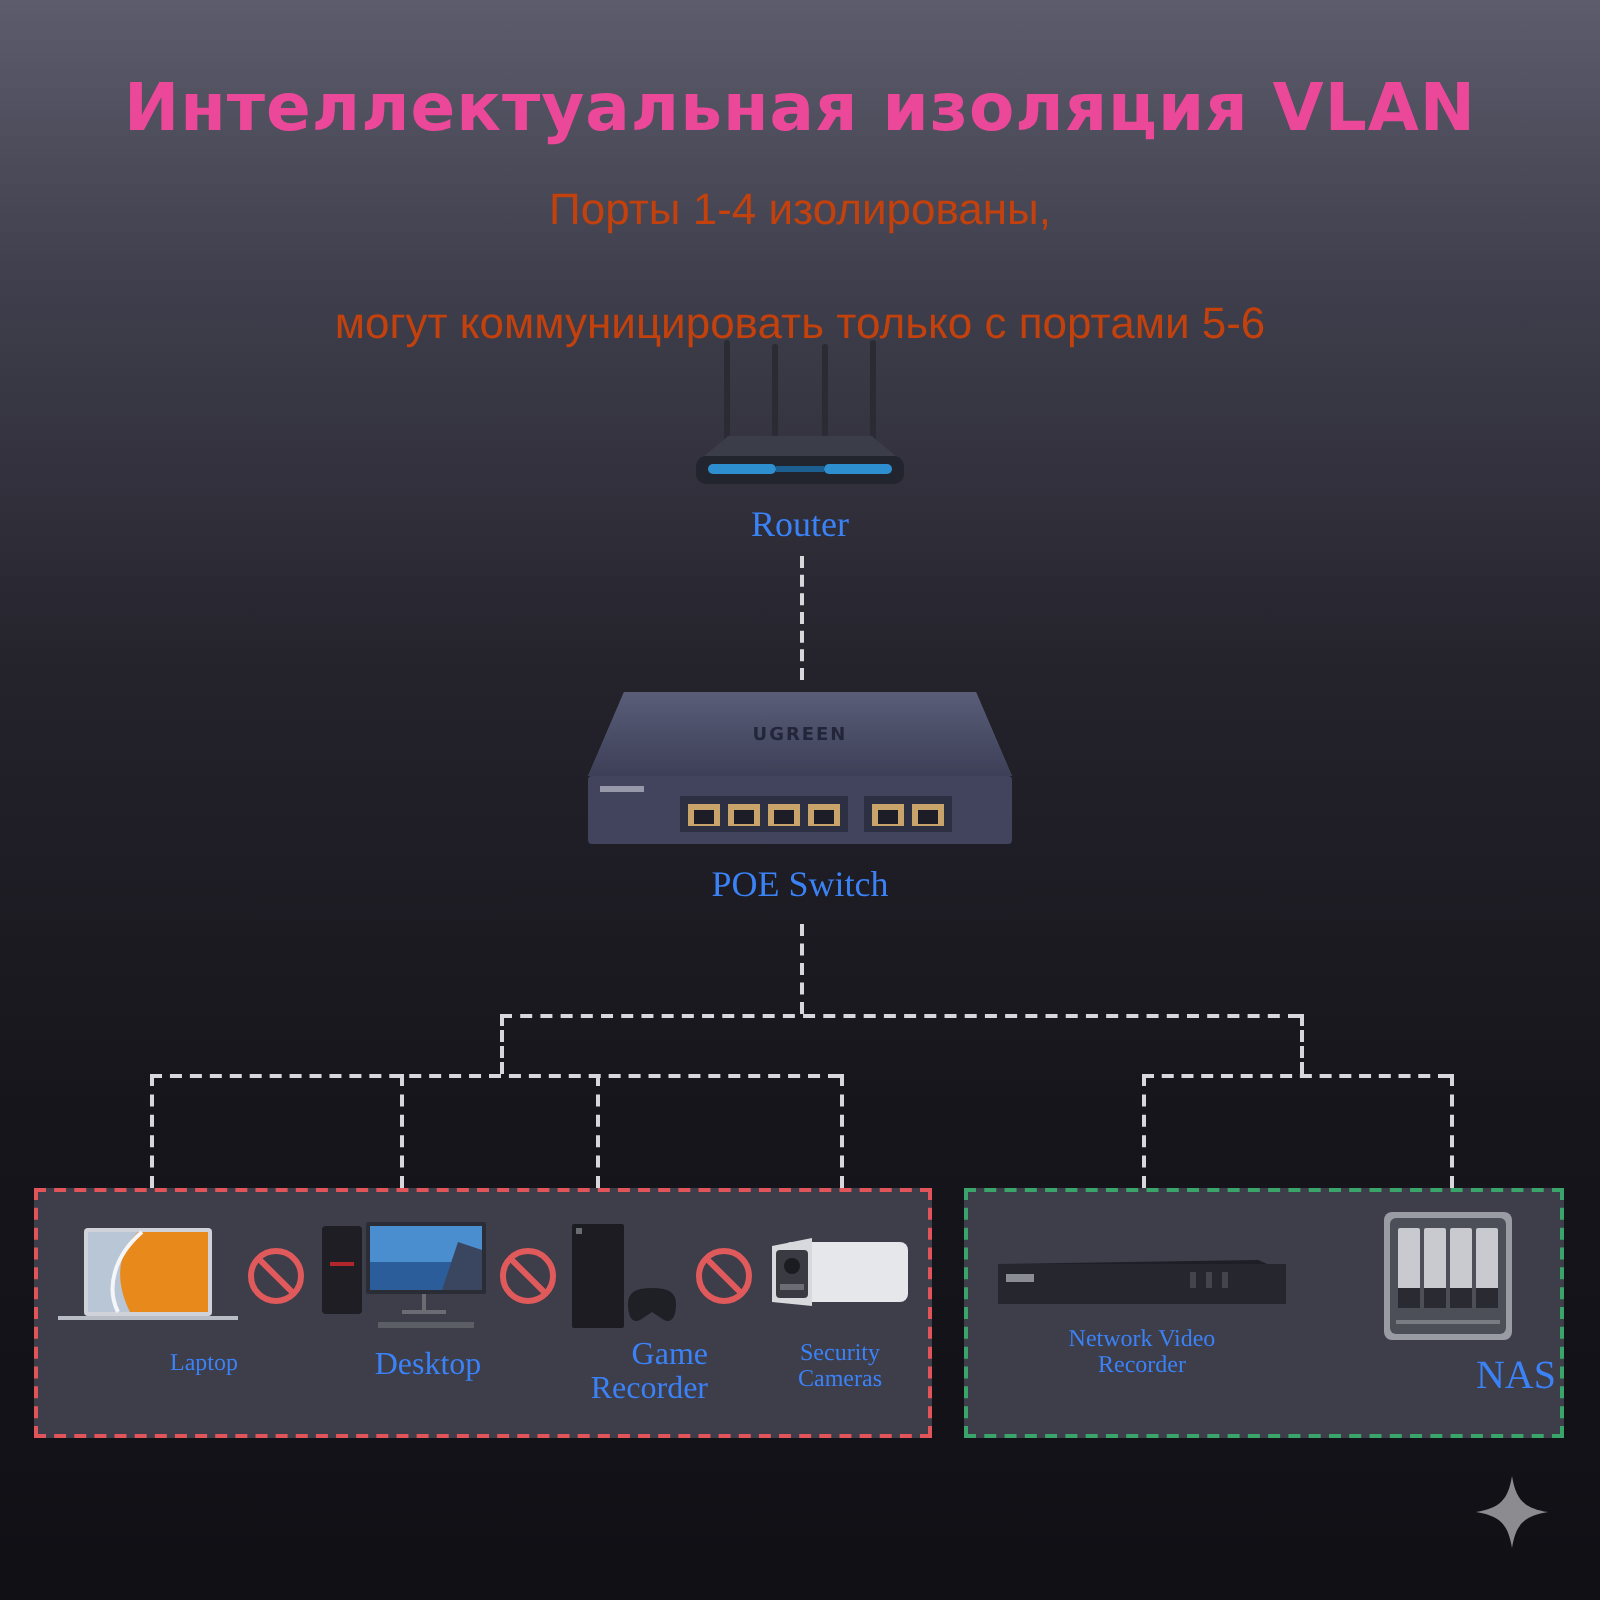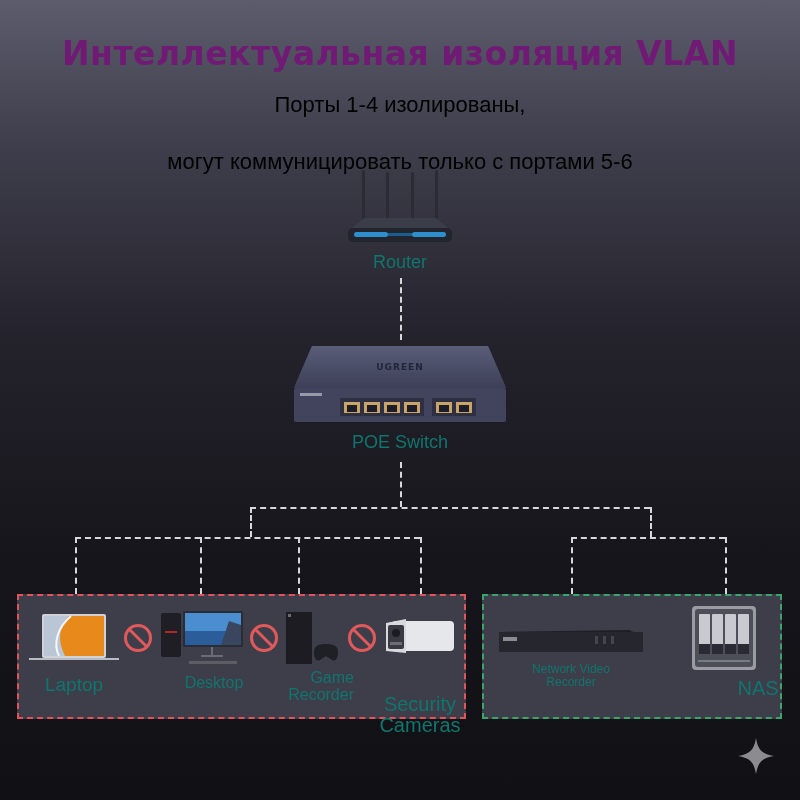--- a/index.html
+++ b/index.html
@@ -6,29 +6,29 @@
     body {
       width:800px; height:800px; overflow:hidden; position:relative;
       background: linear-gradient(180deg, #5d5c6c 0%, #3f3e4c 18%, #24232c 42%, #16151b 70%, #111015 100%);
       font-family: "DejaVu Sans", sans-serif;
       color:#fff;
     }
     .abs { position:absolute; }
     .title {
       left:0; width:800px; top:34px; text-align:center;
       font-family: "DejaVu Sans", sans-serif; font-weight:bold;
-      font-size:33px; letter-spacing:0.5px; color:#701a75;
+      font-size:33px; letter-spacing:0.5px; color:#ec4899;
     }
     .subtitle {
       left:0; width:800px; text-align:center;
       font-family: "Liberation Sans", sans-serif;
-      font-size:22px; color:#000000;
+      font-size:22px; color:#c2410c;
     }
     .label {
-      font-family: Liberation Sans, sans-serif; color:#0f766e;
+      font-family: Liberation Serif, serif; color:#3b82f6;
       text-align:center; line-height:1.05;
     }
     .dash-h { border-top:2px dashed #d8d8dc; height:0; }
     .dash-v { border-left:2px dashed #d8d8dc; width:0; }
     .box-red {
       left:17px; top:594px; width:449px; height:125px;
       background:#3e3d4a; border:2px dashed #e0545a; box-sizing:border-box;
     }
     .box-green {
       left:482px; top:594px; width:300px; height:125px;
@@ -119,21 +119,21 @@
 
 <div class="abs" style="left:29px; top:612px; width:90px; height:50px;">
   <svg width="90" height="50" viewBox="0 0 90 50">
     <rect x="13" y="2" width="64" height="44" rx="2" fill="#cfd2d8"></rect>
     <rect x="15" y="4" width="60" height="40" fill="#e8891c"></rect>
     <path d="M15 4 L40 4 C30 14 28 28 36 44 L15 44 Z" fill="#b9c6d6"></path>
     <path d="M30 44 C24 32 28 16 42 4" stroke="#f4f6fa" stroke-width="2" fill="none"></path>
     <rect x="0" y="46" width="90" height="2" fill="#b8bcc4"></rect>
   </svg>
 </div>
-<div class="abs label" style="left:29px; top:675px; width:90px; font-size:19px;">Laptop</div>
+<div class="abs label" style="left:29px; top:675px; width:90px; font-size:12px;text-align:right;">Laptop</div>
 
 <div class="no-sign" style="left:124px; top:624px;"></div>
 
 <div class="abs" style="left:161px; top:611px; width:84px; height:58px;">
   <svg width="84" height="58" viewBox="0 0 84 58">
     <rect x="0" y="2" width="20" height="44" rx="2" fill="#1e1e24"></rect>
     <rect x="4" y="20" width="12" height="2" fill="#b0262a"></rect>
     <rect x="22" y="0" width="60" height="36" rx="1" fill="#2b2d36"></rect>
     <rect x="24" y="2" width="56" height="32" fill="#4b8ed0"></rect>
     <rect x="24" y="20" width="56" height="14" fill="#2a5d9a"></rect>
@@ -163,21 +163,21 @@
 
 <div class="abs" style="left:384px; top:617px; width:70px; height:40px;">
   <svg width="70" height="40" viewBox="0 0 70 40">
     <rect x="8" y="4" width="62" height="30" rx="4" fill="#e6e7ea"></rect>
     <path d="M2 6 L22 2 L22 36 L2 34 Z" fill="#d8d9dc"></path>
     <rect x="4" y="8" width="16" height="24" rx="2" fill="#3a3b42"></rect>
     <circle cx="12" cy="16" r="4" fill="#1b1c22"></circle>
     <rect x="6" y="25" width="12" height="3" fill="#6c6d74"></rect>
   </svg>
 </div>
-<div class="abs label" style="left:378px; top:694px; width:84px; font-size:20px;text-align:center;">
+<div class="abs label" style="left:378px; top:670px; width:84px; font-size:12px;text-align:center;">
   <div>Security</div>
   <div>Cameras</div>
 </div>
 
 <div class="abs box-green"></div>
 
 <div class="abs" style="left:499px; top:624px; width:144px; height:30px;">
   <svg width="144" height="30" viewBox="0 0 144 30">
     <path d="M0 8 L130 6 L144 12 L144 28 L0 28 Z" fill="#1e1f26"></path>
     <rect x="0" y="8" width="144" height="20" fill="#25262e"></rect>

